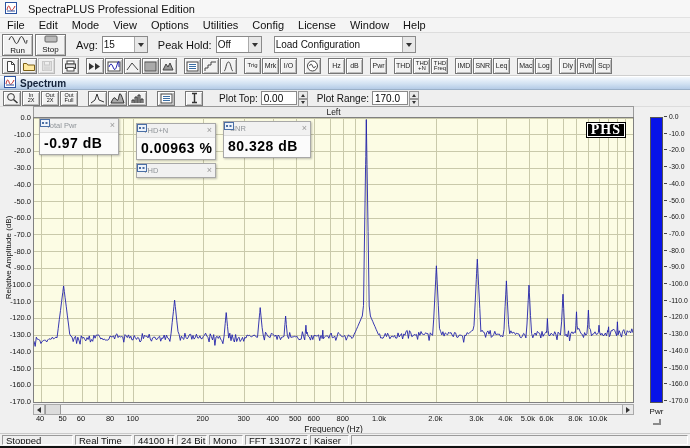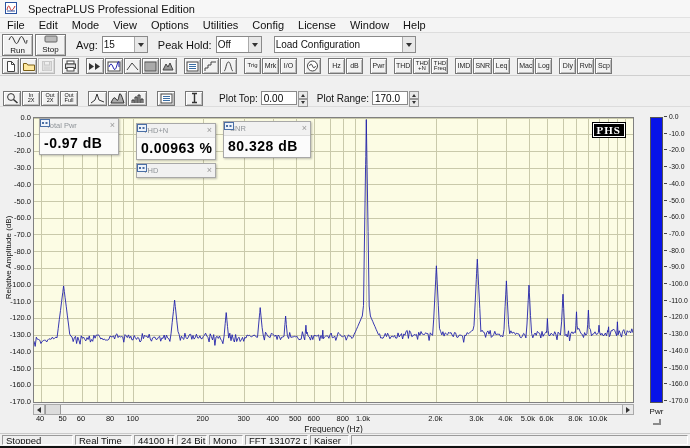--- a/index.html
+++ b/index.html
@@ -70,21 +70,21 @@
   #xaxis-title{position:absolute;left:33px;top:424px;width:601px;text-align:center;font-size:8.5px;color:#111}
 
   
   .ovl{position:absolute;background:#f1f1f1;border:1px solid #a8a8a8;box-shadow:1px 1px 2px rgba(0,0,0,.25)}
   .ovl .hd{height:13px;display:flex;align-items:center;gap:3px;padding:0 3px;background:#f1f1f1}
   .ovl .hd .ti{font-size:7.5px;color:#8f9499;flex:1;white-space:nowrap}
   .ovl .hd .x{font-size:9px;color:#999;line-height:9px}
   .ovl .val{background:#fbfbfb;border-top:1px solid #ddd;font-size:14px;font-weight:bold;color:#000;
             padding:2px 4px 3px;white-space:nowrap;letter-spacing:.5px}
   #logo{position:absolute;right:7px;top:4px;background:#000;color:#fff;font-family:"Liberation Serif",serif;
-        font-weight:bold;font-size:11px;padding:0 4px;line-height:14px;box-shadow:inset 0 0 0 1px #fff;
+        font-weight:bold;font-size:14px;padding:0 4px;line-height:14px;box-shadow:inset 0 0 0 1px #fff;
         border:1px solid #000;letter-spacing:1px}
 
   
   #hscroll{position:absolute;left:33px;top:404px;width:601px;height:11px;background:#f2f2f2;
            border:1px solid #aaa;display:flex}
   .sb-btn{width:11px;height:100%;background:#e9e9e9;border-right:1px solid #aaa;
           display:flex;align-items:center;justify-content:center}
   .sb-btn.r{margin-left:auto;border-right:none;border-left:1px solid #aaa}
   #sb-thumb{width:16px;height:100%;background:#dcdcdc;border:1px solid #999;border-top:none;border-bottom:none}
   .tri-l{width:0;height:0;border:3px solid transparent;border-right:4px solid #333;margin-right:3px}
@@ -256,20 +256,28 @@
         <div class="btn3d tb2" style="font-size: 7px;">Mac</div>
         <div class="btn3d tb2" style="font-size: 7px;">Log</div>
       </div>
       <div class="tb-group">
         <div class="btn3d tb2" style="font-size: 7px;">Dly</div>
         <div class="btn3d tb2" style="font-size: 7px;">Rvb</div>
         <div class="btn3d tb2" style="font-size: 7px;">Scp</div>
       </div>
     </div>
 
+  <div id="panel-title">
+    <span id="panel-icon-slot"><svg width="12" height="12" viewBox="0 0 12 12">
+          <rect x="0.5" y="0.5" width="11" height="11" fill="#fff" stroke="#2a52a0"></rect>
+          <path d="M2 8C3 3 4 3 5 6s2 4 5-2" fill="none" stroke="#c03030"></path>
+          <path d="M2 9h8" stroke="#2a52a0"></path>
+        </svg></span>
+    <span class="t">Spectrum</span>
+  </div>
 
   <div id="panel-toolbar">
     <span id="sp-btn-slot" style="display:flex;align-items:center">
         <span class="tb-group" style="margin-left: 3px;">
           <span class="btn3d sp-btn"><svg width="13" height="12" viewBox="0 0 13 12">
               <circle cx="5" cy="5" r="3.4" fill="none" stroke="#333"></circle>
               <path d="M7.5 7.5l4 3.5" stroke="#333" stroke-width="1.6"></path>
             </svg></span>
           <span class="btn3d sp-btn">In
 2X</span>
@@ -316,20 +324,21 @@
     <span class="spin">
         <div>
           <span class="tri-u6"></span>
         </div>
         <div>
           <span class="tri-d6"></span>
         </div>
       </span>
   </div>
 
+  <div id="channel-strip">Left</div>
 
   <div id="plot">
     <svg id="plot-svg" width="599" height="284">
         <rect x="0" y="0" width="599" height="284" fill="#fcfce4"></rect>
         <line x1="7.1" y1="0" x2="7.1" y2="284" stroke="#c9c9aa" shape-rendering="crispEdges"></line>
         <line x1="29.6" y1="0" x2="29.6" y2="284" stroke="#c9c9aa" shape-rendering="crispEdges"></line>
         <line x1="48.0" y1="0" x2="48.0" y2="284" stroke="#c9c9aa" shape-rendering="crispEdges"></line>
         <line x1="63.6" y1="0" x2="63.6" y2="284" stroke="#c9c9aa" shape-rendering="crispEdges"></line>
         <line x1="77.1" y1="0" x2="77.1" y2="284" stroke="#c9c9aa" shape-rendering="crispEdges"></line>
         <line x1="89.0" y1="0" x2="89.0" y2="284" stroke="#c9c9aa" shape-rendering="crispEdges"></line>
@@ -472,21 +481,21 @@
       <span class="xl" style="left: 29.6103px; top: 0px; position: absolute;">50</span>
       <span class="xl" style="left: 48.0338px; top: 0px; position: absolute;">60</span>
       <span class="xl" style="left: 77.1037px; top: 0px; position: absolute;">80</span>
       <span class="xl" style="left: 99.6522px; top: 0px; position: absolute;">100</span>
       <span class="xl" style="left: 169.694px; top: 0px; position: absolute;">200</span>
       <span class="xl" style="left: 210.666px; top: 0px; position: absolute;">300</span>
       <span class="xl" style="left: 239.736px; top: 0px; position: absolute;">400</span>
       <span class="xl" style="left: 262.284px; top: 0px; position: absolute;">500</span>
       <span class="xl" style="left: 280.708px; top: 0px; position: absolute;">600</span>
       <span class="xl" style="left: 309.778px; top: 0px; position: absolute;">800</span>
-      <span class="xl" style="left: 330px; top: 0px; position: absolute; text-align: center;">1.0k</span>
+      <span class="xl" style="left: 346px; top: 0px; position: absolute; text-align: center;">1.0k</span>
       <span class="xl" style="left: 402.368px; top: 0px; position: absolute;">2.0k</span>
       <span class="xl" style="left: 443.34px; top: 0px; position: absolute;">3.0k</span>
       <span class="xl" style="left: 472.41px; top: 0px; position: absolute;">4.0k</span>
       <span class="xl" style="left: 494.958px; top: 0px; position: absolute;">5.0k</span>
       <span class="xl" style="left: 513.381px; top: 0px; position: absolute;">6.0k</span>
       <span class="xl" style="left: 542.451px; top: 0px; position: absolute;">8.0k</span>
       <span class="xl" style="left: 565px; top: 0px; position: absolute;">10.0k</span>
     </div>
   <div id="xaxis-title">Frequency (Hz)</div>
 

